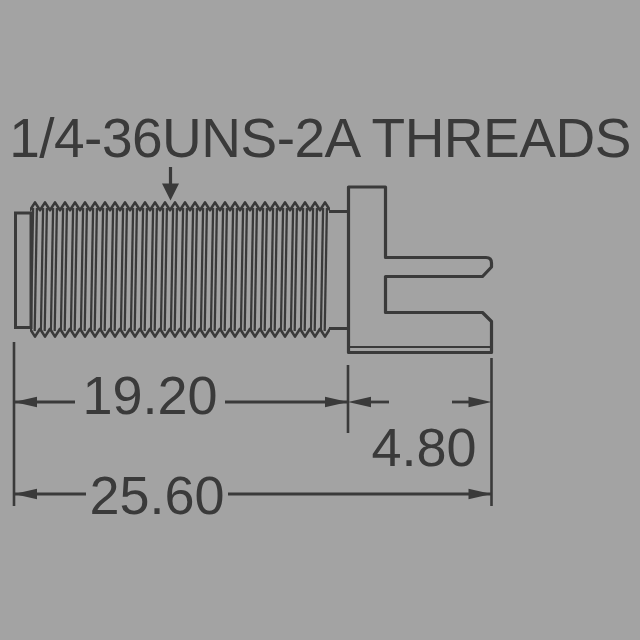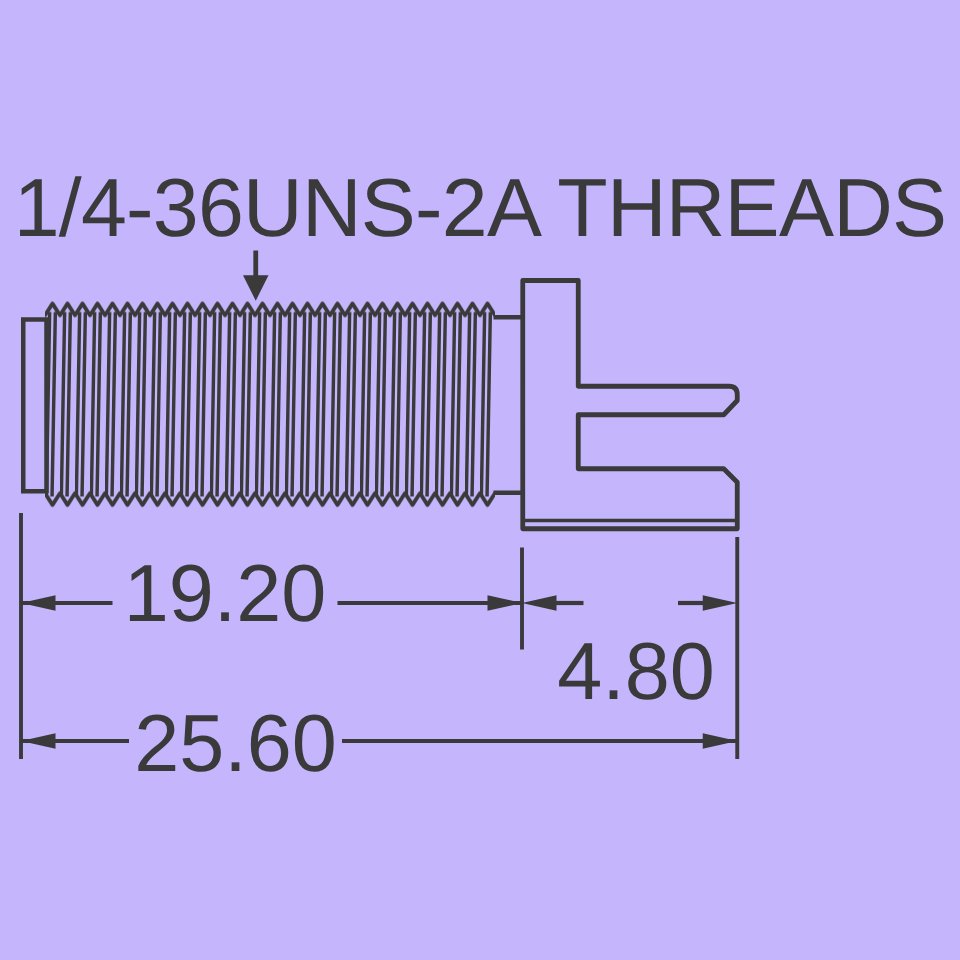--- a/index.html
+++ b/index.html
@@ -4,21 +4,21 @@
 <style>
   html, body {
     margin: 0;
     padding: 0;
     background: #ffffff;
   }
   .canvas {
     position: relative;
     width: 640px;
     height: 640px;
-    background: #c4b5fd;
+    background: #a3a3a3;
     overflow: hidden;
   }
   svg {
     display: block;
     color: #3a3a3a; 
   }
   svg text {
     font-family: "Liberation Sans", sans-serif;
     fill: currentColor;
   }

